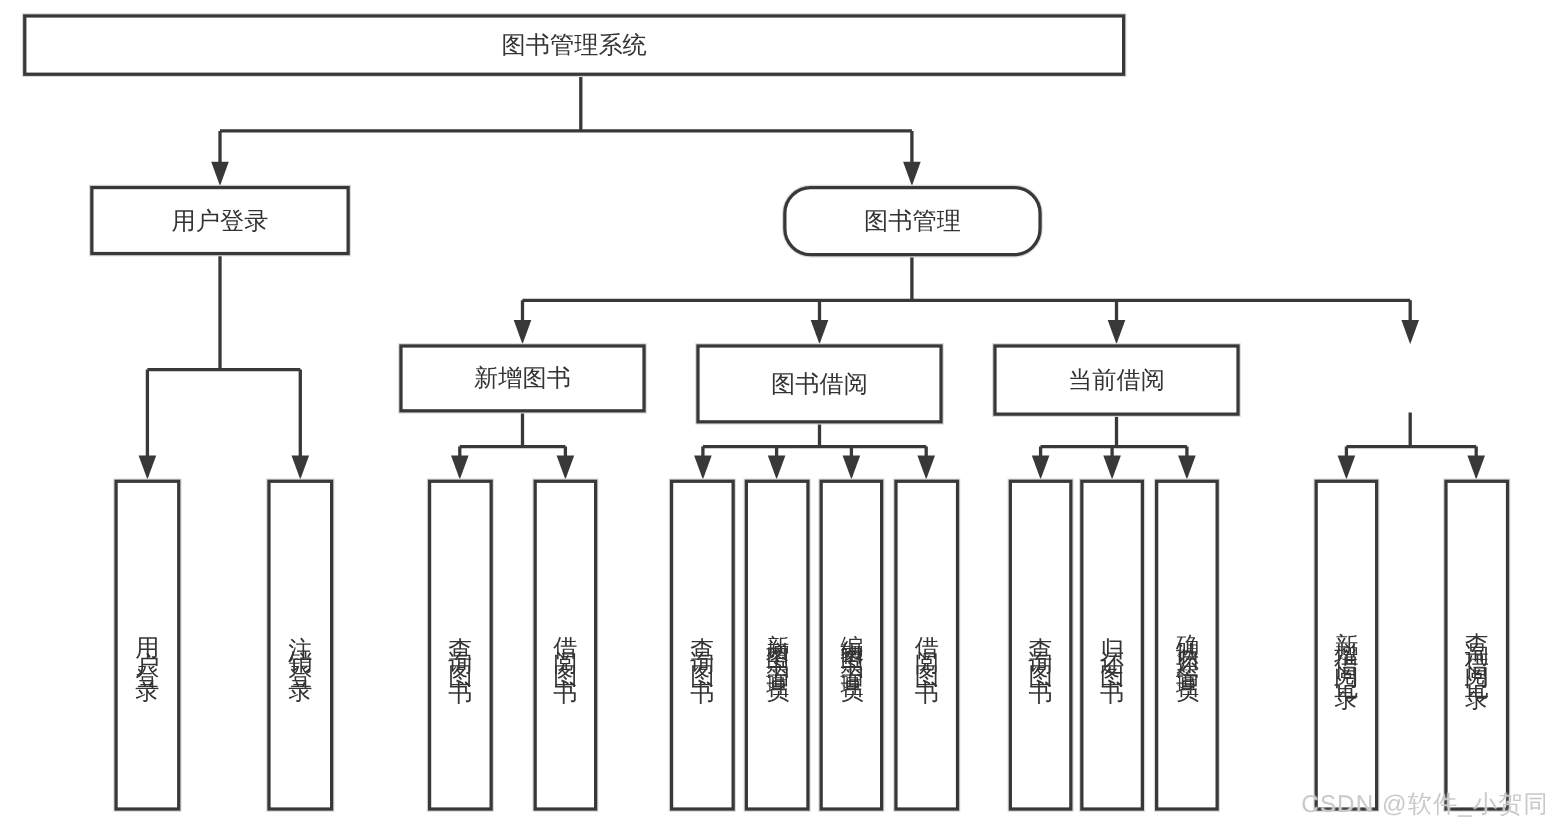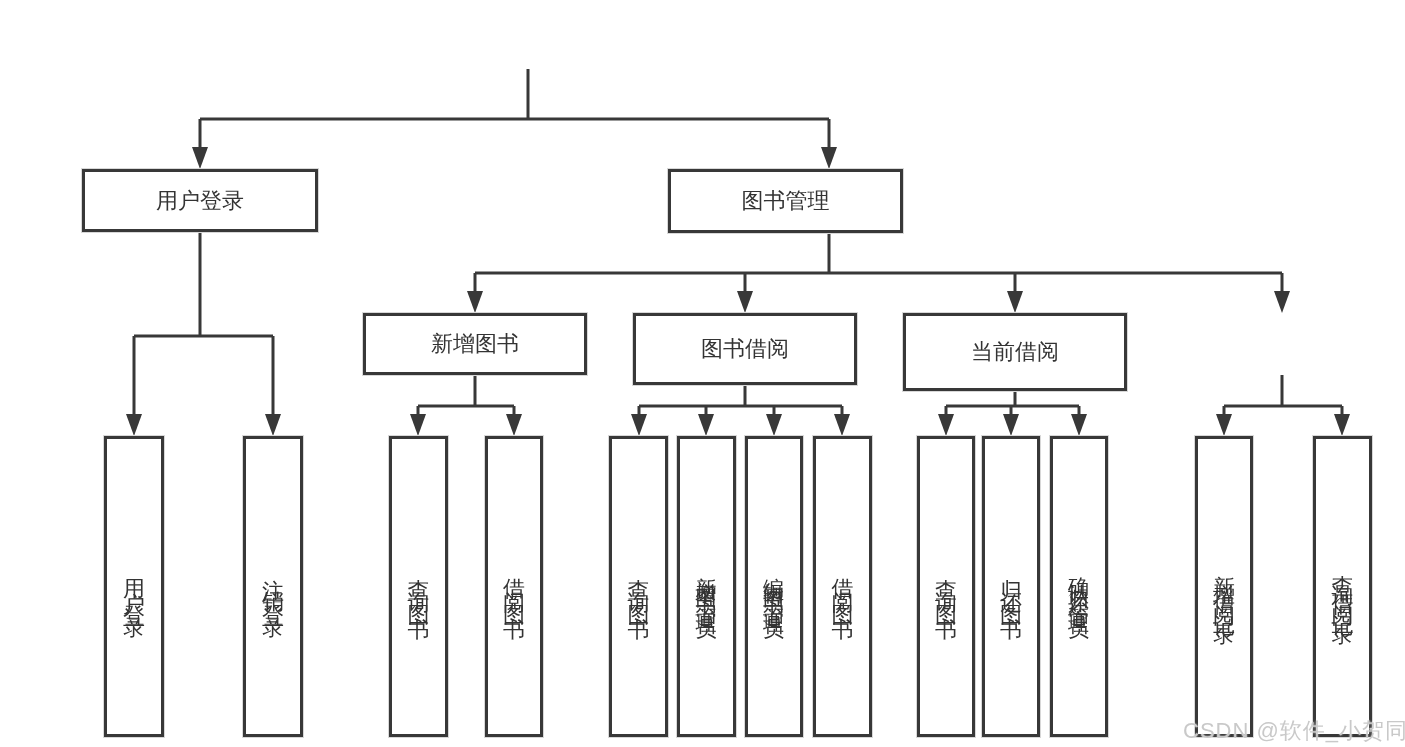--- a/index.html
+++ b/index.html
@@ -92,27 +92,28 @@
       <polygon points="766,414 782,414 774,436"></polygon>
       <polygon points="834,414 850,414 842,436"></polygon>
       <polygon points="938,414 954,414 946,436"></polygon>
       <polygon points="1003,414 1019,414 1011,436"></polygon>
       <polygon points="1071,414 1087,414 1079,436"></polygon>
       <polygon points="1216,414 1232,414 1224,436"></polygon>
       <polygon points="1334,414 1350,414 1342,436"></polygon>
     </g>
   </svg>
 
+  <div class="node" style="left:21px; top:13px; width:1002px; height:56px;">图书管理系统</div>
 
   <div class="node" style="left:82px; top:169px; width:236px; height:63px;">用户登录</div>
-  <div class="node" style="left:668px; top:169px; width:235px; height:64px;">图书管理</div>
+  <div class="node" style="left:712px; top:169px; width:235px; height:64px;border-radius:25px;">图书管理</div>
 
   <div class="node" style="left:363px; top:313px; width:224px; height:62px;">新增图书</div>
   <div class="node" style="left:633px; top:313px; width:224px; height:72px;">图书借阅</div>
-  <div class="node" style="left:903px; top:313px; width:224px; height:78px;">当前借阅</div>
+  <div class="node" style="left:903px; top:313px; width:224px; height:65px;">当前借阅</div>
 
   <div class="node vnode" style="left:104px; top:436px; width:60px; height:301px;">用户登录</div>
   <div class="node vnode" style="left:243px; top:436px; width:60px; height:301px;">注销登录</div>
 
   <div class="node vnode" style="left:389px; top:436px; width:59px; height:301px;">查询图书</div>
   <div class="node vnode" style="left:485px; top:436px; width:58px; height:301px;">借阅图书</div>
 
   <div class="node vnode" style="left:609px; top:436px; width:59px; height:301px;">查询图书</div>
   <div class="node vnode tight" style="left:677px; top:436px; width:59px; height:301px;">新增图书（管理员）</div>
   <div class="node vnode tight" style="left:745px; top:436px; width:58px; height:301px;">编辑图书（管理员）</div>

